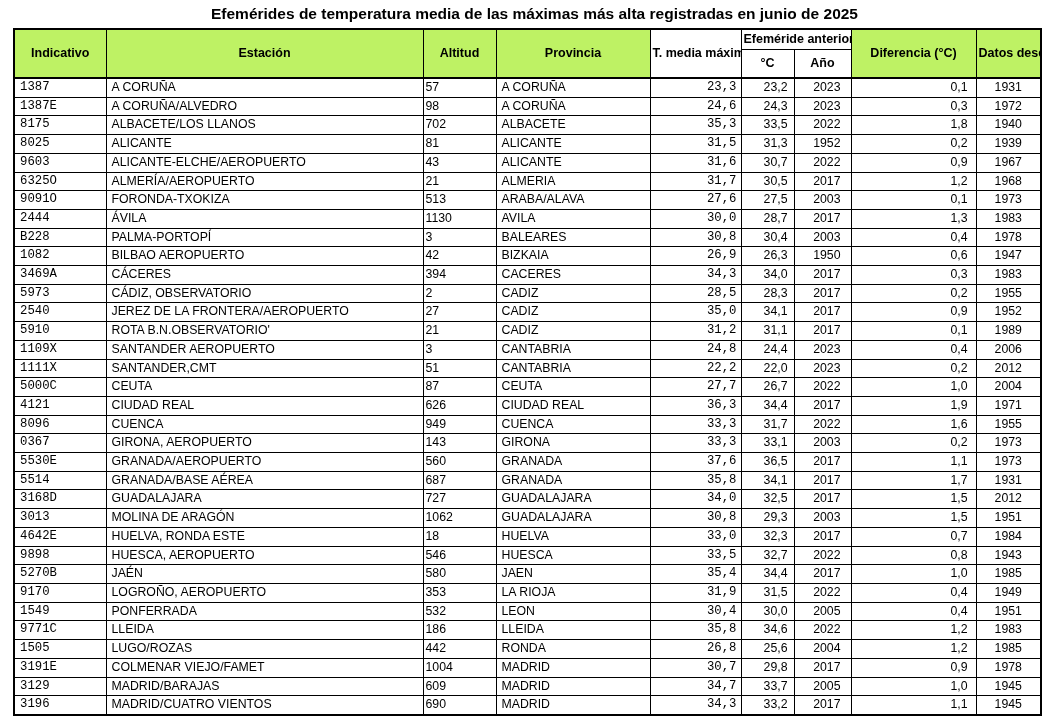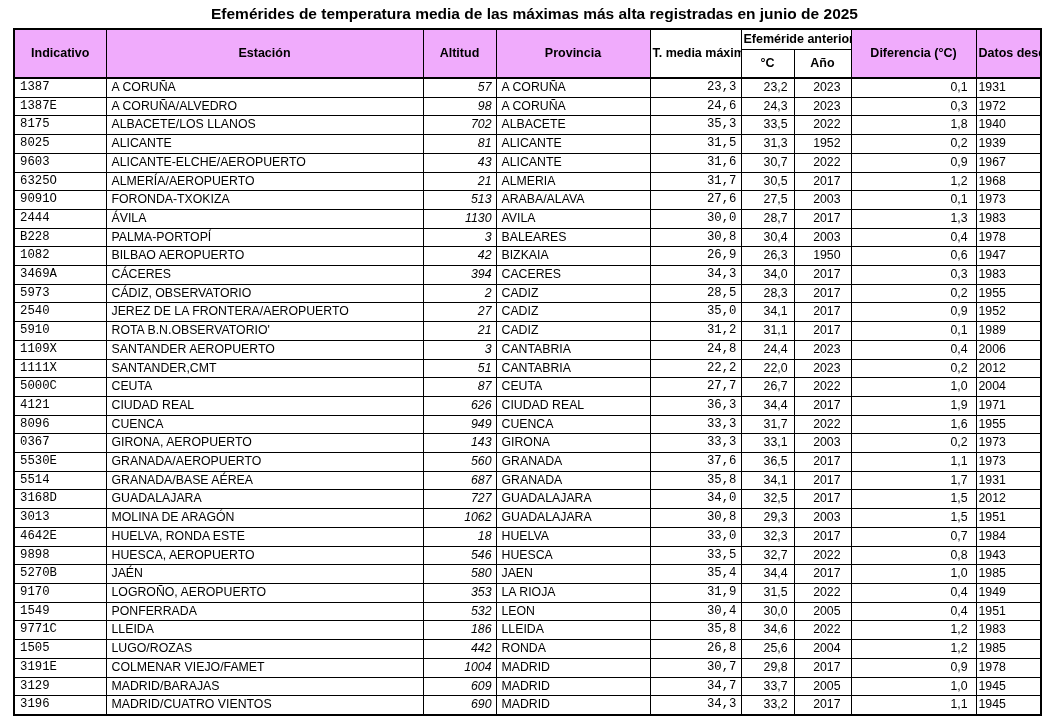--- a/index.html
+++ b/index.html
@@ -45,42 +45,42 @@
   }
   thead th {
     font-size: 12.5px;
     font-weight: bold;
     text-align: center;
     vertical-align: middle;
     padding: 1px 2px;
     line-height: 14.2px;
     white-space: pre-line;
   }
-  th.shaded { background: #f0abfc; }
+  th.shaded { background: #bef264; }
   th.plain  { background: #ffffff; }
   tr.hdr-top th { height: 17px; }
   tr.hdr-sub th { height: 25px; }
   tbody td {
     font-size: 12.3px;
     height: 17.7px;
     padding: 0 2px;
     line-height: 17.7px;
     vertical-align: middle;
     background: #ffffff;
   }
   
   td.c0 { text-align: left;  padding-left: 5px; font-family: Liberation Mono, monospace; }
   td.c1 { text-align: left;  padding-left: 5px; }
-  td.c2 { text-align: right; padding-right: 4px; font-style: italic; }
+  td.c2 { padding-right: 4px; }
   td.c3 { text-align: left;  padding-left: 5px; }
   td.c4 { text-align: right; padding-right: 4px; font-family: Liberation Mono, monospace; }
   td.c5 { text-align: right; padding-right: 6px; }
   td.c6 { text-align: right; padding-right: 10px; }
   td.c7 { text-align: right; padding-right: 8px; padding-left: 40px; }
-  td.c8 { text-align: left; }
+  td.c8 { text-align: center; }
 </style>
 </head>
 <body>
 
 <div class="page">
   <div class="title">Efemérides de temperatura media de las máximas más alta registradas en junio de 2025</div>
 
   <table class="eph">
     <colgroup>
       <col style="width:92px">

